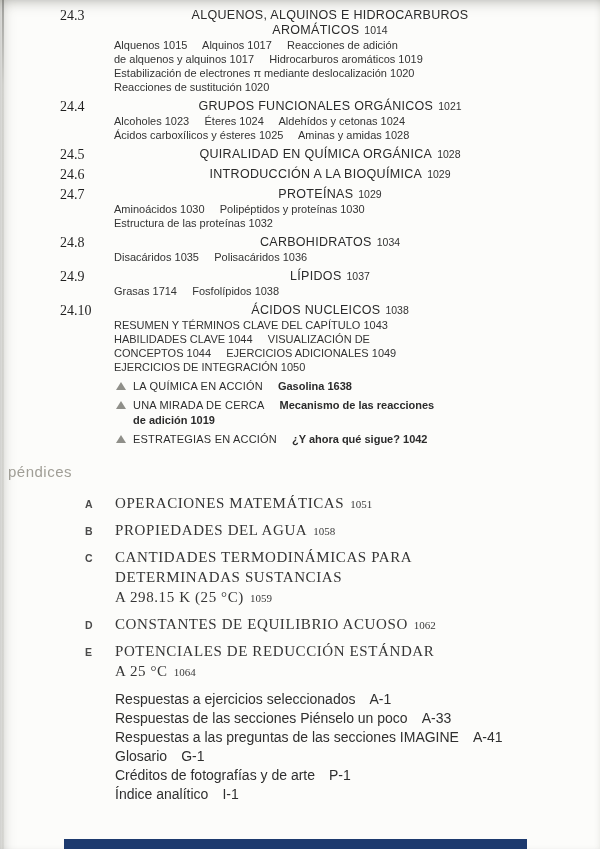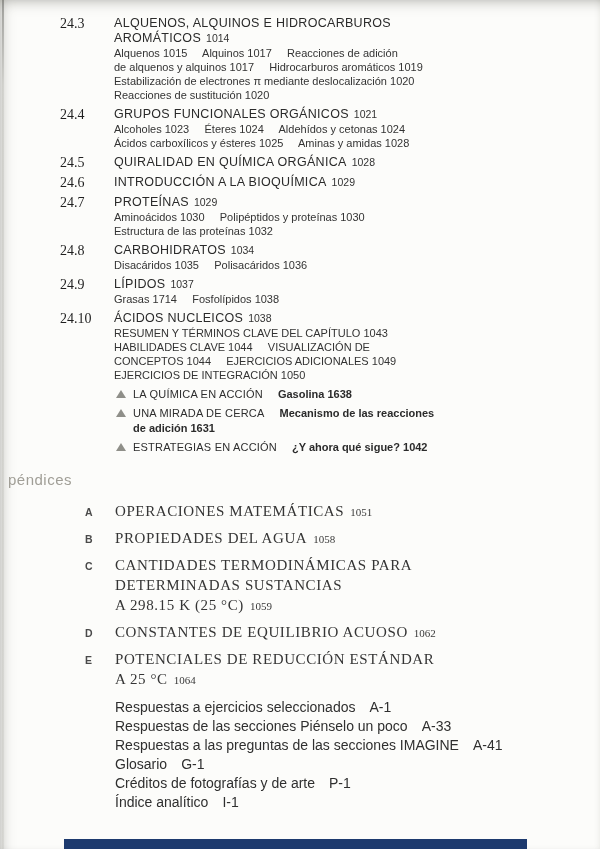--- a/index.html
+++ b/index.html
@@ -12,32 +12,32 @@
   .page {
     position: relative; width: 600px; height: 849px;
     background: #fcfcfa; color: #2d2d2d; overflow: hidden;
     box-shadow: inset 8px 8px 16px -10px rgba(60,60,50,.55),
                 inset -4px -2px 10px -8px rgba(60,60,50,.30);
   }
   .edge-line {
     position: absolute; left: 2px; top: 0; bottom: 0; width: 2px;
     background: linear-gradient(180deg, rgba(80,80,75,.45), rgba(120,120,110,.14) 10%, rgba(120,120,110,.10));
   }
-  .content { position: absolute; top: 16px; left: 60px; width: 486px; }
+  .content { position: absolute; top: 8px; left: 60px; width: 486px; }
 
   
   .section { display: flex; margin-bottom: 5px; }
   .num {
     flex: 0 0 54px; font-family: "Liberation Serif", serif;
     font-size: 14px; color: #1f1f1f; line-height: 15px;
   }
   .sec-body { flex: 1; }
   .title-line {
     font-size: 12.5px; letter-spacing: .3px; line-height: 15px;
-    color: #2a2a2a; white-space: pre;
+    color: #2a2a2a; white-space: pre; text-align: center;
   }
   .pg { font-size: 10.5px; letter-spacing: 0; margin-left: 5px; color: #333; margin-top: 48px; }
   .subline {
     font-size: 11px; line-height: 14px; color: #333; white-space: pre;
   }
 
   
   .features { margin: 2px 0 4px 56px; }
   .feature { display: flex; align-items: flex-start; margin-bottom: 4px; font-size: 11px; line-height: 15px; }
   .tri {
@@ -162,21 +162,21 @@
       <div class="feature">
         <span class="tri"></span>
         <div class="ftext">
           <span class="fname">LA QUÍMICA EN ACCIÓN</span><span class="ftitle">Gasolina 1638</span>
         </div>
       </div>
       <div class="feature">
         <span class="tri"></span>
         <div class="ftext">
           <span class="fname">UNA MIRADA DE CERCA</span><span class="ftitle">Mecanismo de las reacciones</span>
-          <span class="ftitle2">de adición 1631</span>
+          <span class="ftitle2">de adición 1019</span>
         </div>
       </div>
       <div class="feature">
         <span class="tri"></span>
         <div class="ftext">
           <span class="fname">ESTRATEGIAS EN ACCIÓN</span><span class="ftitle">¿Y ahora qué sigue? 1042</span>
         </div>
       </div>
     </div>
 

